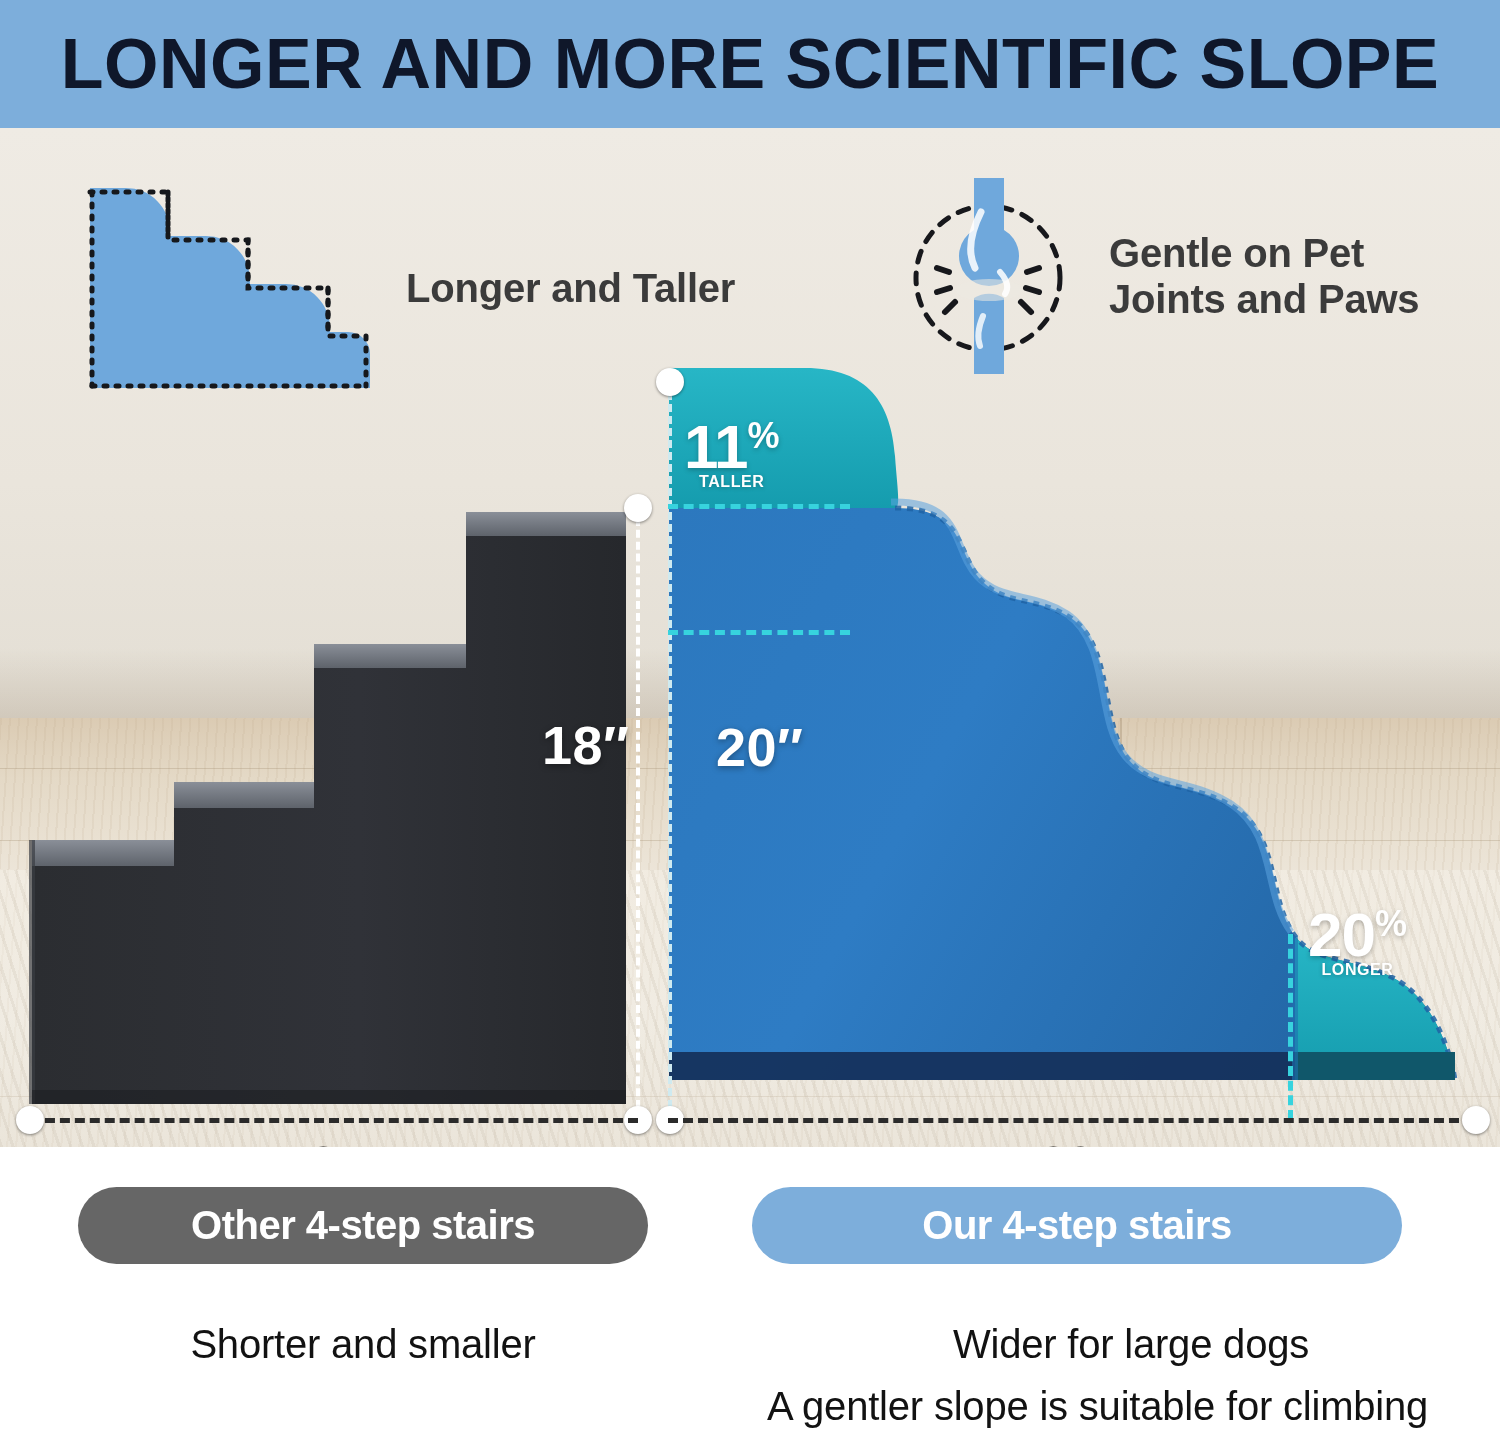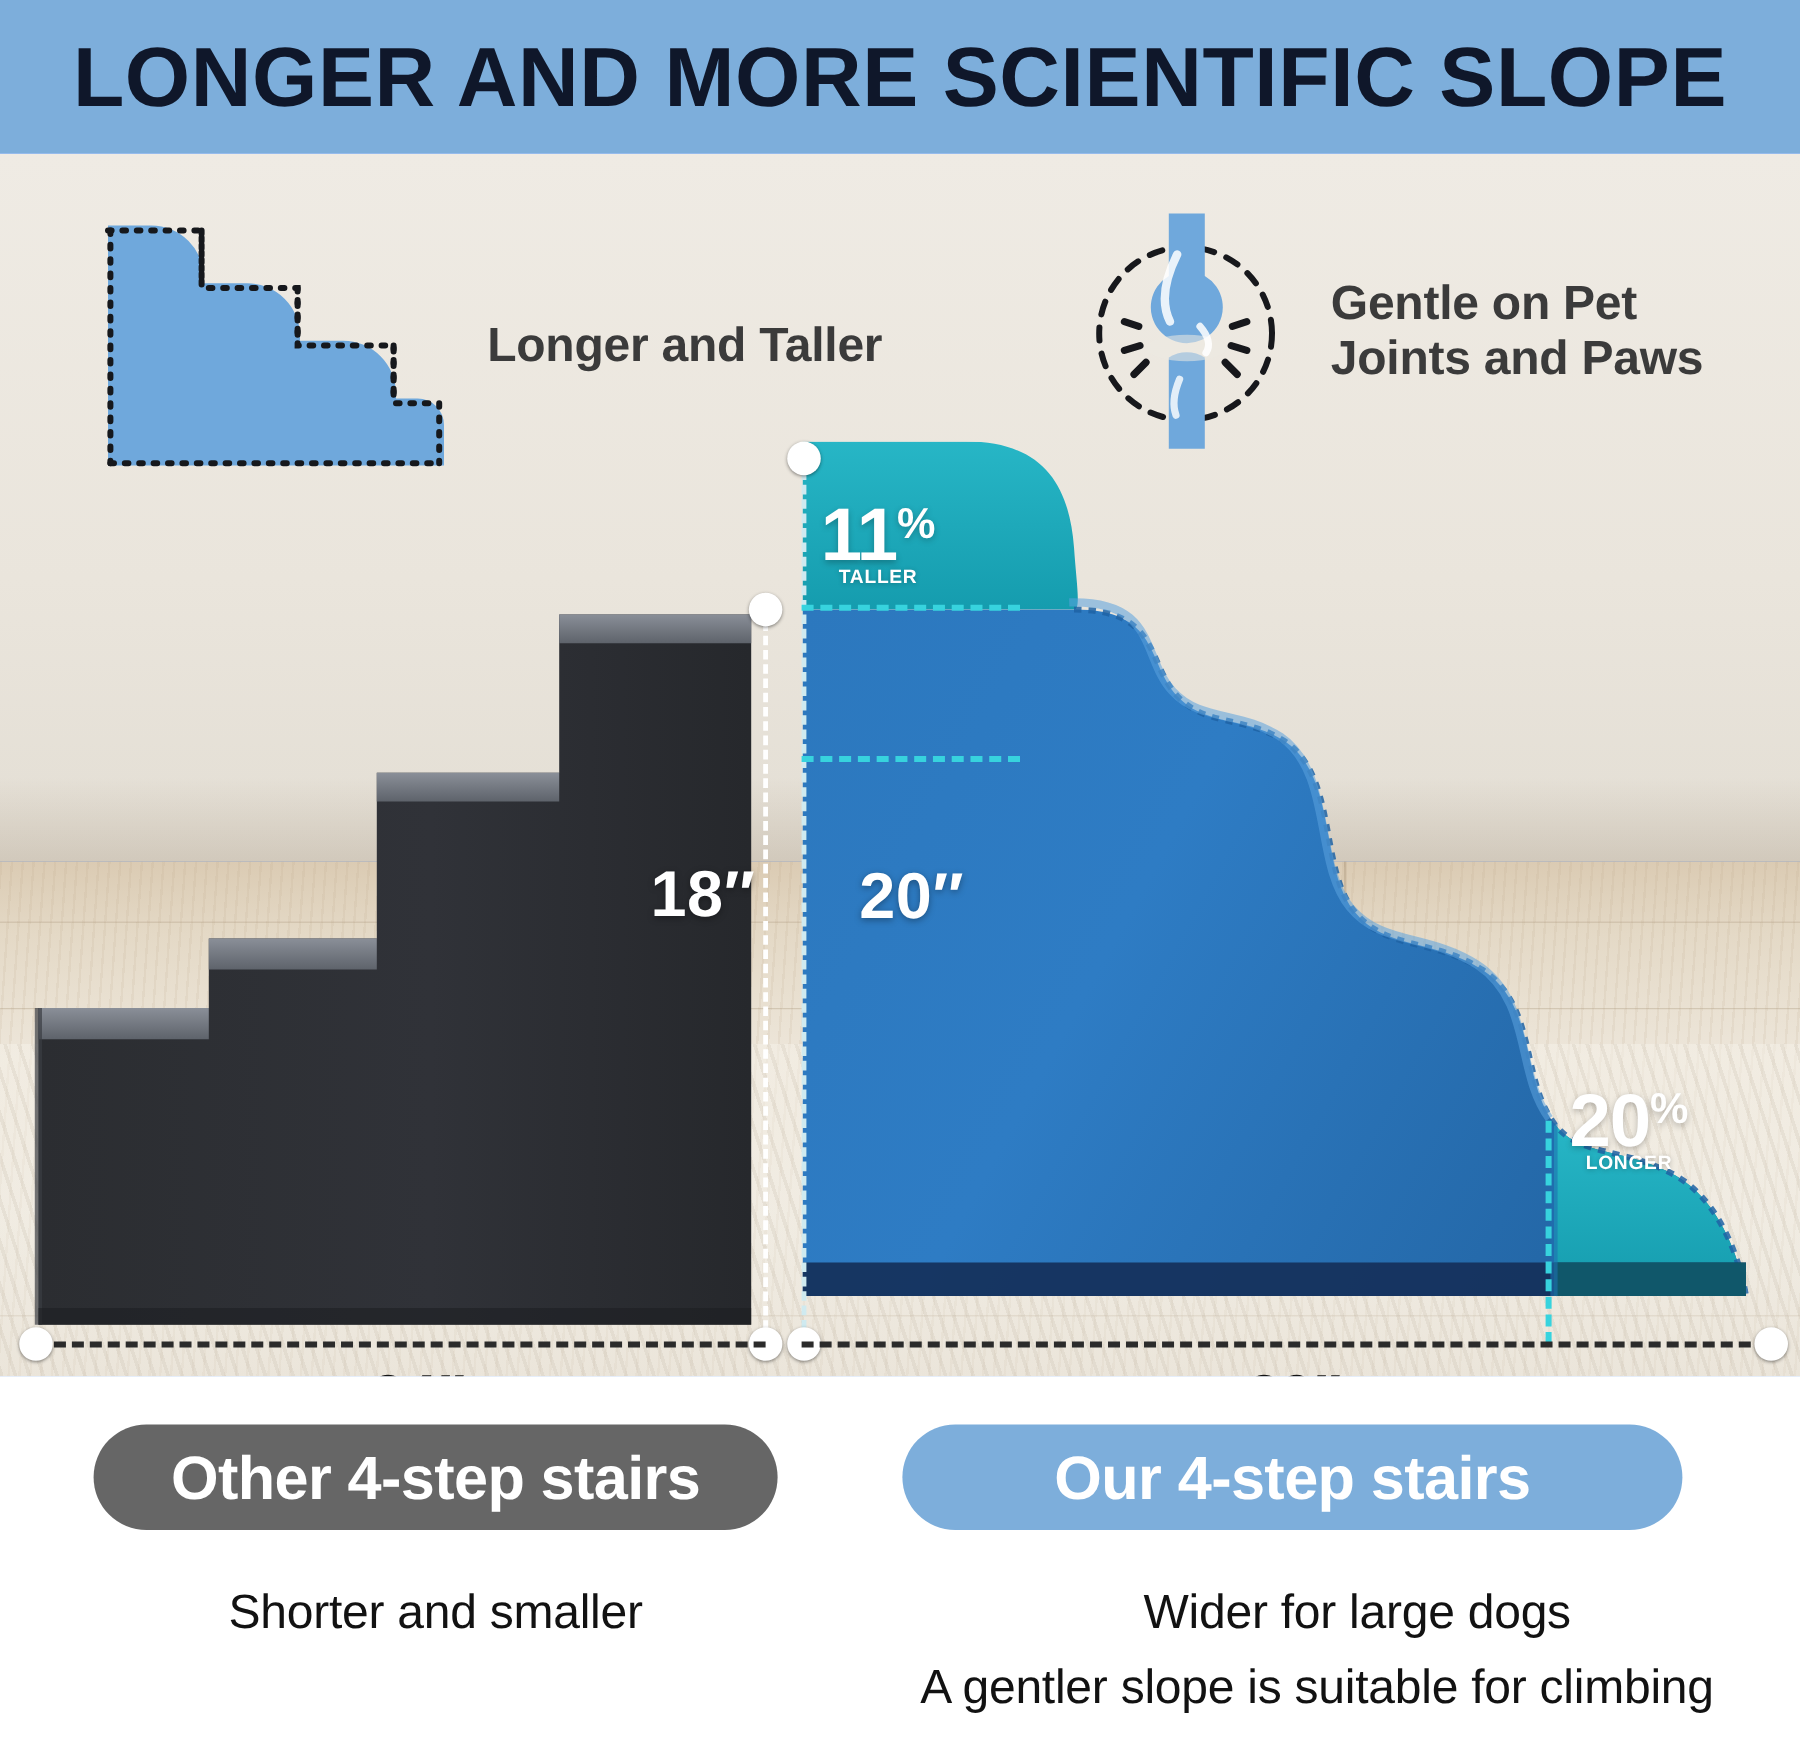--- a/index.html
+++ b/index.html
@@ -39,21 +39,21 @@
     padding: 0 18px;
   }
 
   
   .scene {
     position: absolute;
     left: 0; top: 128px;
     width: 1500px;
     height: 1019px;
     overflow: hidden;
-    background: #3b82f6;
+    background: #d946ef;
   }
   .wall {
     position: absolute;
     left: 0; top: 0;
     width: 1500px;
     height: 590px;
     background: linear-gradient(180deg, #EFEBE4 0%, #EAE5DC 60%, #E3DED4 100%);
   }
   .wall-shadow {
     position: absolute;
@@ -226,24 +226,24 @@
     background: #ffffff;
   }
   .pill {
     position: absolute;
     display: flex;
     align-items: center;
     justify-content: center;
     border-radius: 48px;
     color: #ffffff;
     font-weight: bold;
-    font-size: 51px;
+    font-size: 40px;
     letter-spacing: -0.5px;
     white-space: nowrap;
-    height: 88px;
+    height: 77px;
   }
   .pill-other { left: 78px; top: 40px; width: 570px; background: #666666; }
   .pill-our   { left: 752px; top: 40px; width: 650px; background: #7DAEDB; }
 
   .caption {
     position: absolute;
     color: #121212;
     font-size: 40px;
     line-height: 1.35;
     letter-spacing: -0.2px;

